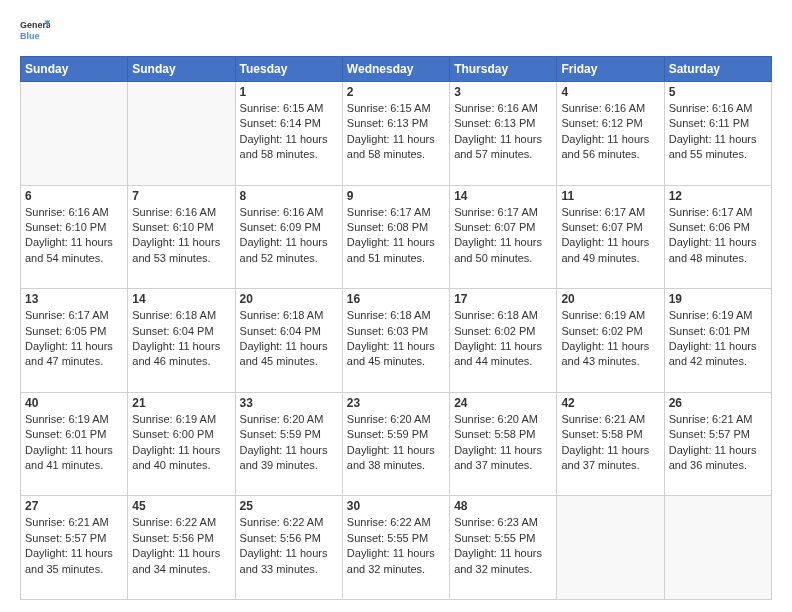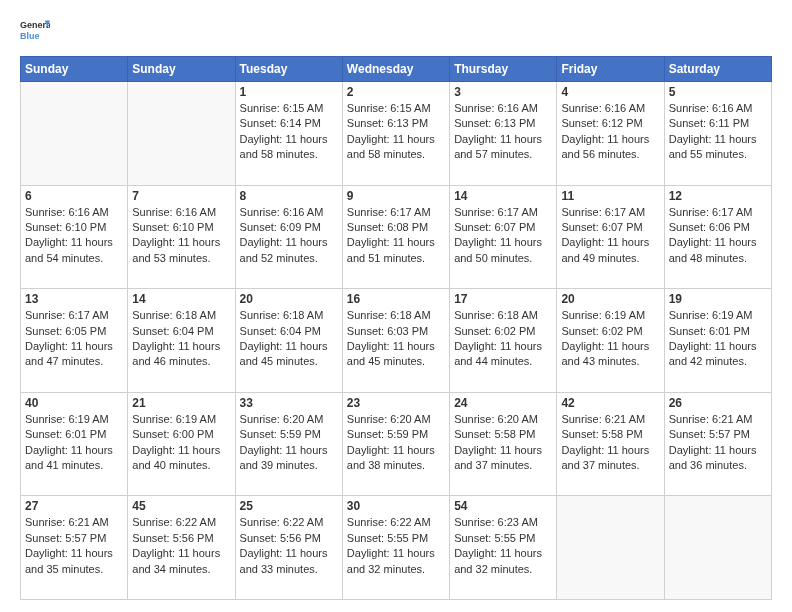--- a/index.html
+++ b/index.html
@@ -246,21 +246,21 @@
           </td>
           <td>
             <div class="day-number">25</div>
             <div class="day-info">Sunrise: 6:22 AM<br>Sunset: 5:56 PM<br>Daylight: 11 hours and 33 minutes.</div>
           </td>
           <td>
             <div class="day-number">30</div>
             <div class="day-info">Sunrise: 6:22 AM<br>Sunset: 5:55 PM<br>Daylight: 11 hours and 32 minutes.</div>
           </td>
           <td>
-            <div class="day-number">54</div>
+            <div class="day-number">48</div>
             <div class="day-info">Sunrise: 6:23 AM<br>Sunset: 5:55 PM<br>Daylight: 11 hours and 32 minutes.</div>
           </td>
           <td class="empty"></td>
           <td class="empty"></td>
         </tr>
       </tbody>
   </table>
 </div>
 
 </body></html>

